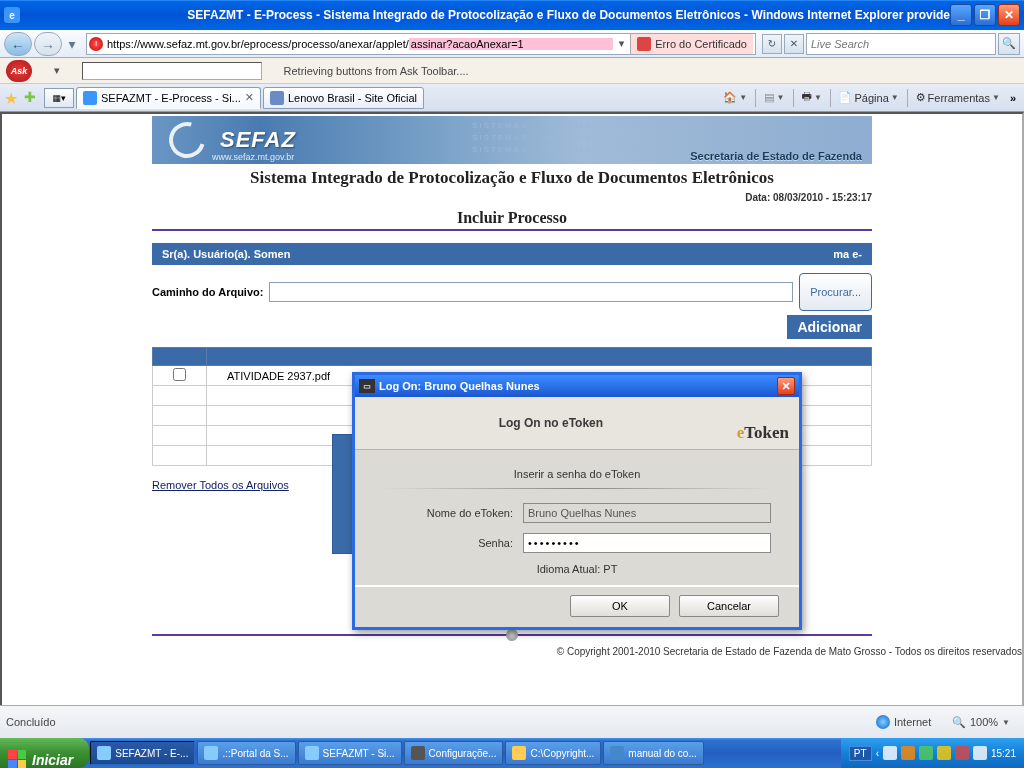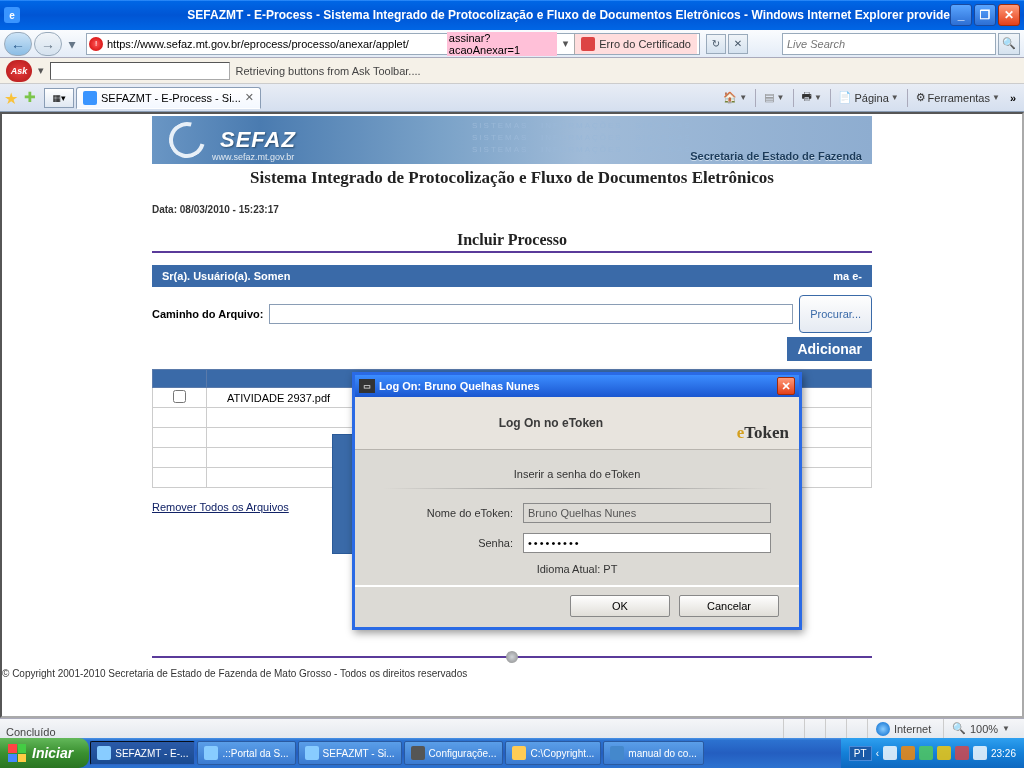--- a/index.html
+++ b/index.html
@@ -14,30 +14,30 @@
 .min-btn, .max-btn { background: linear-gradient(#5aa5ff, #2d6fd4); border: 1px solid #1a4a9e; }
 .close-btn { background: linear-gradient(#ff9b7a, #e4401a); border: 1px solid #a02a0a; }
 
 
 .navbar { height: 28px; background: linear-gradient(#fafcfe, #e4ecf7); border-bottom: 1px solid #aab; display: flex; align-items: center; padding: 2px 4px; gap: 2px; }
 .nav-btn { width: 28px; height: 24px; border-radius: 12px; background: linear-gradient(#f0f4f8, #d5e2ef); border: 1px solid #9ab; display: flex; align-items: center; justify-content: center; color: #678; font-family: Arial; font-size: 14px; }
 .nav-btn.back { background: linear-gradient(#cde4f7, #8bbde5); color: #2a5a8a; }
 .url-bar { flex: 1; display: flex; align-items: center; background: white; border: 1px solid #9ab; height: 22px; padding: 0 2px; margin: 0 4px; }
 .url-favicon { width: 14px; height: 14px; background: radial-gradient(#ff5555, #cc0000); border-radius: 7px; margin-right: 4px; display: flex; align-items: center; justify-content: center; color: white; font-size: 8px; }
 .url-text { flex: 1; font-size: 11px; outline: none; border: none; background: transparent; }
-.url-text-partial { background: #ffc0d8; padding: 0 2px; margin-left: 38px; }
+.url-text-partial { background: #ffc0d8; padding: 0 2px; }
 .cert-error { display: flex; align-items: center; gap: 4px; background: #fdd; border-left: 1px solid #aaa; padding: 0 6px; height: 20px; color: #333; }
 .cert-shield { width: 14px; height: 14px; background: #d44; border-radius: 2px; }
 .small-btn { width: 20px; height: 20px; border: 1px solid #9ab; background: linear-gradient(#f0f4f8, #d5e2ef); display: flex; align-items: center; justify-content: center; font-size: 10px; color: #456; }
-.search-box { width: 214px; height: 22px; border: 1px solid #9ab; background: white; display: flex; align-items: center; padding: 0 4px; margin-left: 32px; }
+.search-box { width: 190px; height: 22px; border: 1px solid #9ab; background: white; display: flex; align-items: center; padding: 0 4px; }
 .search-input { flex: 1; border: none; outline: none; font-style: italic; color: #888; font-size: 11px; }
 .search-go { width: 22px; height: 22px; border: 1px solid #9ab; background: linear-gradient(#f0f4f8, #d5e2ef); display: flex; align-items: center; justify-content: center; color: #456; }
 
 
-.askbar { height: 26px; background: #f5f1e8; border-bottom: 1px solid #ccc; display: flex; align-items: center; padding: 2px 6px; gap: 6px; }
+.askbar { height: 26px; background: #f5f1e8; border-bottom: 1px solid #ccc; display: flex; align-items: center; padding: 2px 6px; gap: 22px; }
 .ask-logo { width: 26px; height: 22px; background: radial-gradient(ellipse, #e73c3c, #b01818); border-radius: 11px; color: white; font-weight: bold; font-size: 9px; display: flex; align-items: center; justify-content: center; font-style: italic; }
 .ask-search { width: 180px; height: 18px; border: 1px inset #aaa; background: white; }
 .ask-status { color: #444; font-size: 11px; }
 
 
 .tabbar { height: 28px; background: linear-gradient(#e8edf5, #d5dfef); border-bottom: 1px solid #8a9db5; display: flex; align-items: center; padding: 2px 4px; gap: 2px; }
 .fav-star { width: 18px; height: 18px; color: #f9c23c; font-size: 16px; }
 .quick-tab { width: 30px; height: 20px; border: 1px solid #8a9db5; background: linear-gradient(#fff, #e0e8f2); display: flex; align-items: center; justify-content: center; font-size: 9px; }
 .tab { height: 22px; border: 1px solid #8a9db5; background: linear-gradient(#fff, #e8eef8); display: flex; align-items: center; padding: 0 6px; gap: 4px; font-size: 11px; border-radius: 3px 3px 0 0; }
 .tab.active { background: linear-gradient(#fff, #f4f8ff); border-bottom-color: #fff; }
@@ -56,21 +56,21 @@
 
 .banner { width: 720px; height: 48px; margin: 2px auto 0; background: linear-gradient(90deg, #6a96c4 0%, #4a7bb0 15%, #7aa2c8 40%, #a0bbd8 60%, #8eadd0 100%); position: relative; display: flex; align-items: center; color: white; }
 .banner-logo { width: 50px; height: 40px; margin-left: 10px; display: flex; align-items: center; justify-content: center; }
 .banner-swirl { width: 36px; height: 36px; border-radius: 50%; border: 4px solid #e8f0f8; border-right-color: transparent; transform: rotate(-30deg); }
 .banner-text { font-size: 22px; font-weight: bold; font-style: italic; letter-spacing: 1px; margin-left: 8px; text-shadow: 1px 1px 2px #2a4a6a; }
 .banner-url { position: absolute; left: 60px; bottom: 2px; font-size: 9px; color: #e0e8f0; }
 .banner-words { position: absolute; left: 320px; top: 4px; font-size: 8px; color: #9ab8d8; letter-spacing: 2px; line-height: 12px; text-transform: uppercase; }
 .banner-sub { position: absolute; right: 10px; bottom: 2px; font-size: 11px; font-weight: bold; color: #1a3a5a; text-shadow: 0 1px 0 #cde; }
 
 .main-title { text-align: center; font-family: Verdana; font-size: 17px; font-weight: bold; color: #222; margin: 4px 0; }
-.datetime { text-align: left; width: 720px; margin: 16px auto; font-size: 10px; font-weight: bold; color: #333; }
+.datetime { text-align: right; width: 720px; margin: 4px auto; font-size: 10px; font-weight: bold; color: #333; }
 .sub-title { text-align: center; font-family: Verdana; font-size: 16px; font-weight: bold; color: #222; margin: 6px 0 2px; }
 .purple-hr { width: 720px; height: 2px; background: #5a3a9a; margin: 2px auto 12px; }
 
 .attach-section { width: 720px; margin: 0 auto; }
 .blue-band { background: #3a6aa8; color: white; font-weight: bold; padding: 5px 10px; font-size: 11px; }
 .path-row { display: flex; align-items: center; margin: 8px 0 4px; gap: 6px; }
 .path-label { font-weight: bold; font-size: 11px; }
 .path-input { flex: 1; height: 20px; border: 1px solid #8a9db5; background: white; }
 .btn-procurar { height: 38px; padding: 12px 10px; background: linear-gradient(#fefefe, #e5eaf2); border: 1px solid #3a6aa8; color: #3a6aa8; font-size: 11px; border-radius: 4px; }
 .btn-adicionar { display: block; margin-left: auto; background: #3a6aa8; color: white; border: none; padding: 4px 10px; font-size: 14px; font-weight: bold; }
@@ -81,21 +81,21 @@
 .file-table .chk-cell { width: 30px; text-align: center; }
 .remove-link { color: #112266; text-decoration: underline; font-size: 11px; display: inline-block; margin-top: 4px; }
 
 .partial-btn { background: #3a6aa8; color: white; padding: 4px 4px; display: inline-block; margin-top: 8px; border: 1px outset #5a8ac8; font-weight: bold; font-size: 11px; margin-left: 200px; }
 
 .bottom-btns { text-align: center; margin-top: 80px; }
 .main-btn { background: #3a6aa8; color: white; border: 1px outset #5a8ac8; padding: 4px 14px; font-size: 11px; font-weight: bold; margin: 0 4px; }
 
 .purple-divider { width: 720px; margin: 36px auto 10px; height: 2px; background: #5a3a9a; position: relative; }
 .purple-divider::after { content: ''; position: absolute; left: 50%; top: -5px; width: 12px; height: 12px; border-radius: 50%; background: radial-gradient(#d0d4d8,#888); transform: translateX(-50%); }
-.copyright { text-align: left; font-size: 10px; color: #333; }
+.copyright { text-align: right; font-size: 10px; color: #333; }
 
 
 .dialog { position: absolute; left: 350px; top: 258px; width: 450px; background: #dcdad5; border: 3px solid #2a6ae5; box-shadow: 2px 3px 8px rgba(0,0,0,.4); }
 .dialog-title { height: 22px; background: linear-gradient(to bottom, #3c8dff, #1a56d0); color: white; font-weight: bold; font-size: 11px; display: flex; align-items: center; padding: 0 4px; gap: 4px; }
 .dialog-title .dt-icon { width: 16px; height: 14px; background: #333; display: flex; align-items: center; justify-content: center; font-size: 8px; color: #ddd; }
 .dialog-title .dt-spacer { flex: 1; }
 .dialog-close { width: 18px; height: 18px; background: linear-gradient(#ff9b7a, #e4401a); border: 1px solid #a02a0a; color: white; font-family: Arial; font-size: 11px; display: flex; align-items: center; justify-content: center; border-radius: 2px; }
 .dialog-body { padding: 0; }
 .dlg-section1 { background: #e8e4de; padding: 6px 10px; display: flex; align-items: center; border-bottom: 1px solid #b8b4ae; }
 .logon-text { flex: 1; text-align: center; font-size: 12px; font-weight: bold; color: #3a3a3a; }
@@ -111,28 +111,28 @@
 .form-input.pwd { background: white; letter-spacing: 2px; }
 .lang-label { text-align: center; color: #333; margin: 10px 0 6px; font-size: 11px; }
 .dlg-btns { padding: 8px 20px 10px; text-align: right; border-top: 2px solid #999; background: #dcdad5; }
 .dlg-btns::before { content:''; display:block; height:2px; background:#fff; margin:-10px -20px 8px; }
 .dlg-btn { width: 100px; height: 22px; border: 1px solid #888; background: linear-gradient(#fefefe, #e0ded8); font-size: 11px; margin-left: 6px; border-radius: 2px; }
 
 
 .assign-box { position: absolute; left: 330px; top: 320px; width: 22px; height: 120px; background: #3a6aa8; border: 1px solid #2a5a98; }
 
 
-.statusbar { position: absolute; bottom: 30px; left: 0; right: 0; height: 20px; background: linear-gradient(#f5f6f8, #e5e9ef); border-top: 1px solid #aab; display: flex; align-items: flex-end; font-size: 11px; color: #444; padding: 0 6px; gap: 4px; }
+.statusbar { position: absolute; bottom: 30px; left: 0; right: 0; height: 20px; background: linear-gradient(#f5f6f8, #e5e9ef); border-top: 1px solid #aab; display: flex; align-items: center; font-size: 11px; color: #444; padding: 16px 6px; gap: 4px; }
 .status-spacer { flex: 1; }
 .status-cell { border-left: 1px solid #ccc; padding: 0 8px; height: 100%; display: flex; align-items: center; gap: 4px; }
 .globe { width: 14px; height: 14px; border-radius: 50%; background: radial-gradient(#8cf, #06c); }
 
 
 .taskbar { position: absolute; bottom: 0; left: 0; right: 0; height: 30px; background: linear-gradient(to bottom, #4993e6 0%, #2c72d0 8%, #245ec0 50%, #2c72d0 100%); display: flex; align-items: center; }
-.start-btn { height: 30px; padding: 0 16px 0 8px; background: linear-gradient(to bottom, #63b85a 0%, #3a9030 50%, #2a7522 100%); color: white; font-weight: bold; font-style: italic; font-size: 14px; display: flex; align-items: center; gap: 6px; border-radius: 0 10px 10px 0; }
+.start-btn { height: 30px; padding: 0 16px 0 8px; background: linear-gradient(to bottom, #63b85a 0%, #3a9030 50%, #2a7522 100%); color: white; font-weight: bold; font-style: italic; font-size: 14px; display: flex; align-items: flex-end; gap: 6px; border-radius: 0 10px 10px 0; }
 .start-flag { width: 18px; height: 18px; display: grid; grid-template: 1fr 1fr / 1fr 1fr; gap: 1px; }
 .start-flag span:nth-child(1){background:#f44;} .start-flag span:nth-child(2){background:#4c4;} .start-flag span:nth-child(3){background:#48f;} .start-flag span:nth-child(4){background:#fc4;}
 .task-btn { height: 24px; margin: 0 1px; padding: 0 6px; background: linear-gradient(#5a9ee8, #3a7ad0); border: 1px solid #2a5aa0; color: white; font-size: 10px; display: flex; align-items: center; gap: 4px; border-radius: 2px; max-width: 130px; overflow: hidden; white-space: nowrap; }
 .task-btn.active { background: linear-gradient(#2a5aa8, #1a4a90); border: 1px inset #1a3a70; }
 .task-icon { width: 14px; height: 14px; background: #8cf; border-radius: 2px; flex-shrink: 0; }
 .tray { margin-left: auto; height: 30px; background: linear-gradient(to bottom, #2ea0f0 0%, #1480d8 50%, #0e68c0 100%); display: flex; align-items: center; padding: 0 8px; gap: 4px; color: white; font-size: 10px; }
 .tray-icon { width: 14px; height: 14px; background: #fff; border-radius: 2px; opacity: .8; }
 .lang-ind { background: #1a5aa8; padding: 1px 4px; border: 1px solid #4a8ad8; font-size: 10px; }
 </style>
 </head>
@@ -178,20 +178,24 @@
 </div>
 
 <div class="tabbar">
   <span class="fav-star">★</span>
   <span class="fav-star" style="color:#7bc54a;font-size:14px">✚</span>
   <div class="quick-tab">▦▾</div>
   <div class="tab active">
     <div class="tab-favicon"></div>
     <span>SEFAZMT - E-Process - Si...</span>
     <span class="tab-close">✕</span>
+  </div>
+  <div class="tab">
+    <div class="tab-favicon lenovo"></div>
+    <span>Lenovo Brasil - Site Oficial</span>
   </div>
   <div class="tab-spacer"></div>
   <div class="tool-item">
       <span>🏠</span>
       <span class="chevron">▼</span>
     </div>
   <div class="tool-sep"></div>
   <div class="tool-item">
       <span style="color:#888">▤</span>
       <span class="chevron">▼</span>
@@ -377,15 +381,15 @@
     </div>
   <div class="tray">
     <div class="lang-ind">PT</div>
     <span>‹</span>
     <div class="tray-icon"></div>
     <div class="tray-icon" style="background:#f80"></div>
     <div class="tray-icon" style="background:#5c5"></div>
     <div class="tray-icon" style="background:#fc0"></div>
     <div class="tray-icon" style="background:#d44"></div>
     <div class="tray-icon"></div>
-    <span>23:26</span>
+    <span>15:21</span>
   </div>
 </div>
 
 </body></html>

